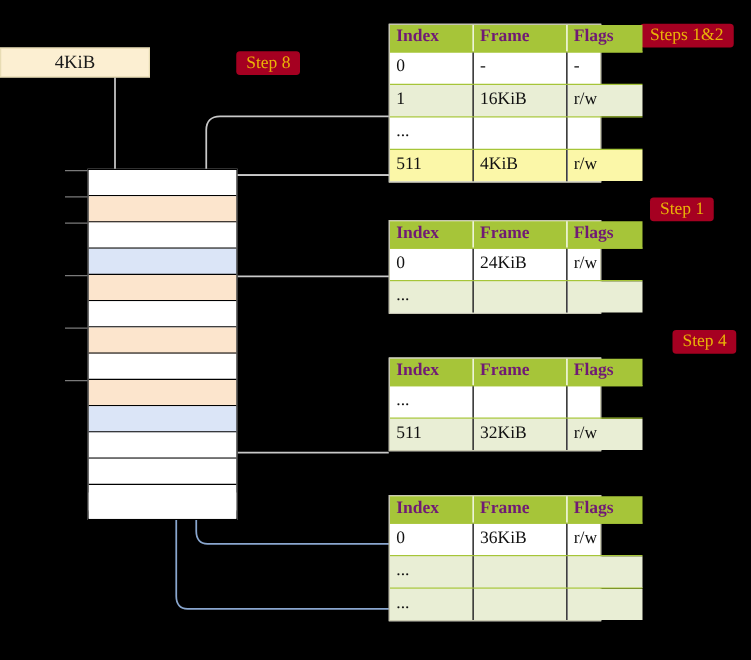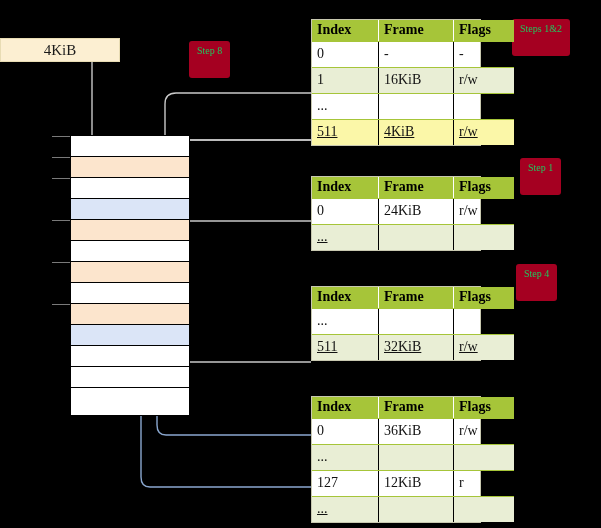--- a/index.html
+++ b/index.html
@@ -44,32 +44,32 @@
     font-size: 15px;
     line-height: 22px;
     text-align: center;
     box-sizing: border-box;
   }
 
   
   .badge {
     position: absolute;
     background: #a50021;
-    color: #22c55e;
-    font-size: 10px;
+    color: #eab308;
+    font-size: 14px;
     line-height: 18px;
-    padding: 1px 8px 18px 8px;
+    padding: 1px 8px 0 8px;
     border-radius: 3px;
     white-space: nowrap;
     box-shadow: 0 1px 0 rgba(0,0,0,0.4);
   }
   .badge-step0   { left: 189px; top: 41px; }
   .badge-steps12 { left: 512px; top: 19px; }
   .badge-step3   { left: 520px; top: 158px; }
-  .badge-step4   { left: 516px; top: 264px; text-align: right; }
+  .badge-step4   { left: 538px; top: 264px; text-align: right; }
 
   
   #memcol {
     position: absolute;
     left: 70px;
     top: 135px;
     width: 120px;
     height: 281px;
     border: 1px solid #000000;
     box-sizing: border-box;
@@ -106,21 +106,21 @@
     background: #ffffff;
     box-sizing: border-box;
   }
   .ptable table {
     border-collapse: collapse;
     width: 100%;
     table-layout: fixed;
   }
   .ptable th {
     background: #a6c539;
-    color: #000000;
+    color: #701a75;
     font-weight: bold;
     font-size: 14px;
     text-align: left;
     padding: 2px 5px 3px 5px;
     border-right: 1px solid #ffffff;
     border-bottom: 1px solid #a6c539;
     white-space: nowrap;
   }
   .ptable th:last-child { border-right: none; margin-left: 32px; }
   .ptable td {
@@ -128,21 +128,21 @@
     color: #111111;
     padding: 2px 5px 3px 5px;
     border-right: 1px solid #000000;
     border-bottom: 1px solid #a6c539;
     height: 20px;
     white-space: nowrap;
     overflow: hidden;
   }
   .ptable td:last-child { border-right: none; }
   .ptable tr.alt td { background: #e9eed5; }
-  .ptable tr:last-child td { border-bottom: none; text-decoration: underline; }
+  .ptable tr:last-child td { border-bottom: none; }
   .ptable td.hl { background: #fbf7a8; }
   .ptable tr.alt td.hl { background: #fbf7a8; }
   .col-index { width: 56px; }
   .col-frame { width: 64px; }
   .col-flags { width: 50px; }
 
   .pt1 { left: 311px; top: 19px; }
   .pt2 { left: 311px; top: 176px; }
   .pt3 { left: 311px; top: 286px; }
   .pt4 { left: 311px; top: 396px; }
@@ -320,25 +320,20 @@
         <tr>
           <td>0</td>
           <td>36KiB</td>
           <td>r/w</td>
         </tr>
         <tr class="alt">
           <td>...</td>
           <td></td>
           <td></td>
         </tr>
-        <tr>
-          <td>127</td>
-          <td>12KiB</td>
-          <td>r</td>
-        </tr>
         <tr class="alt">
           <td>...</td>
           <td></td>
           <td></td>
         </tr>
       </tbody>
     </table>
   </div>
 
 </div>

